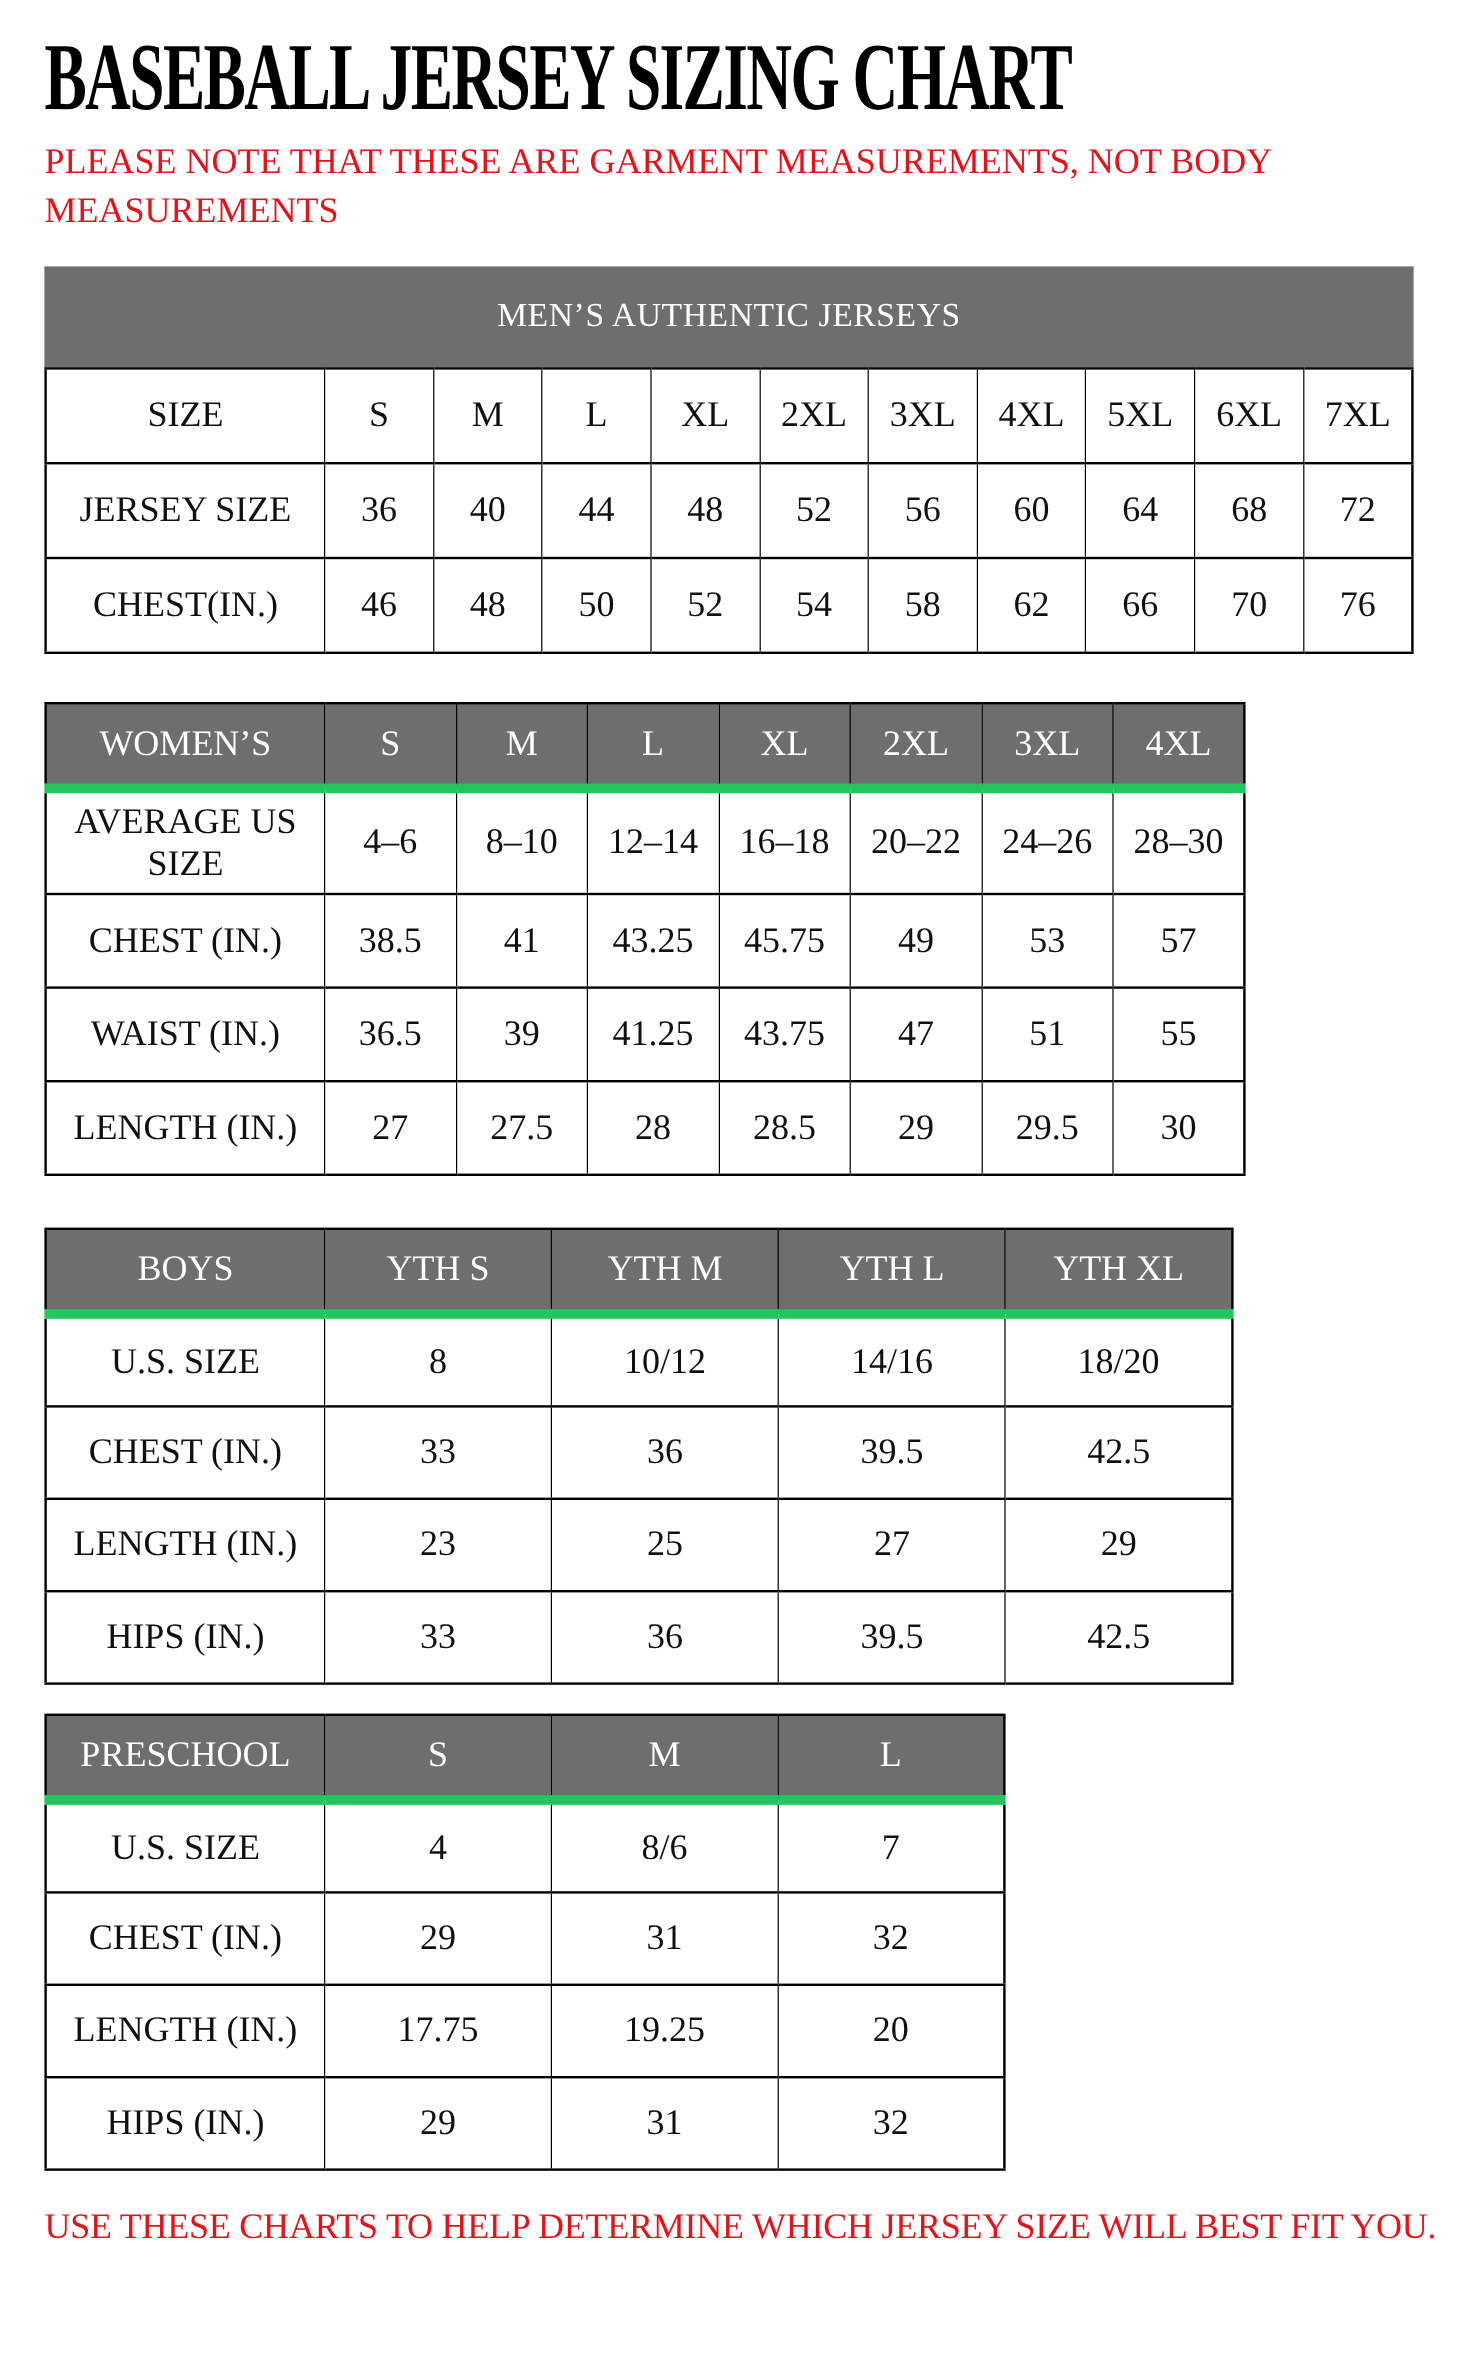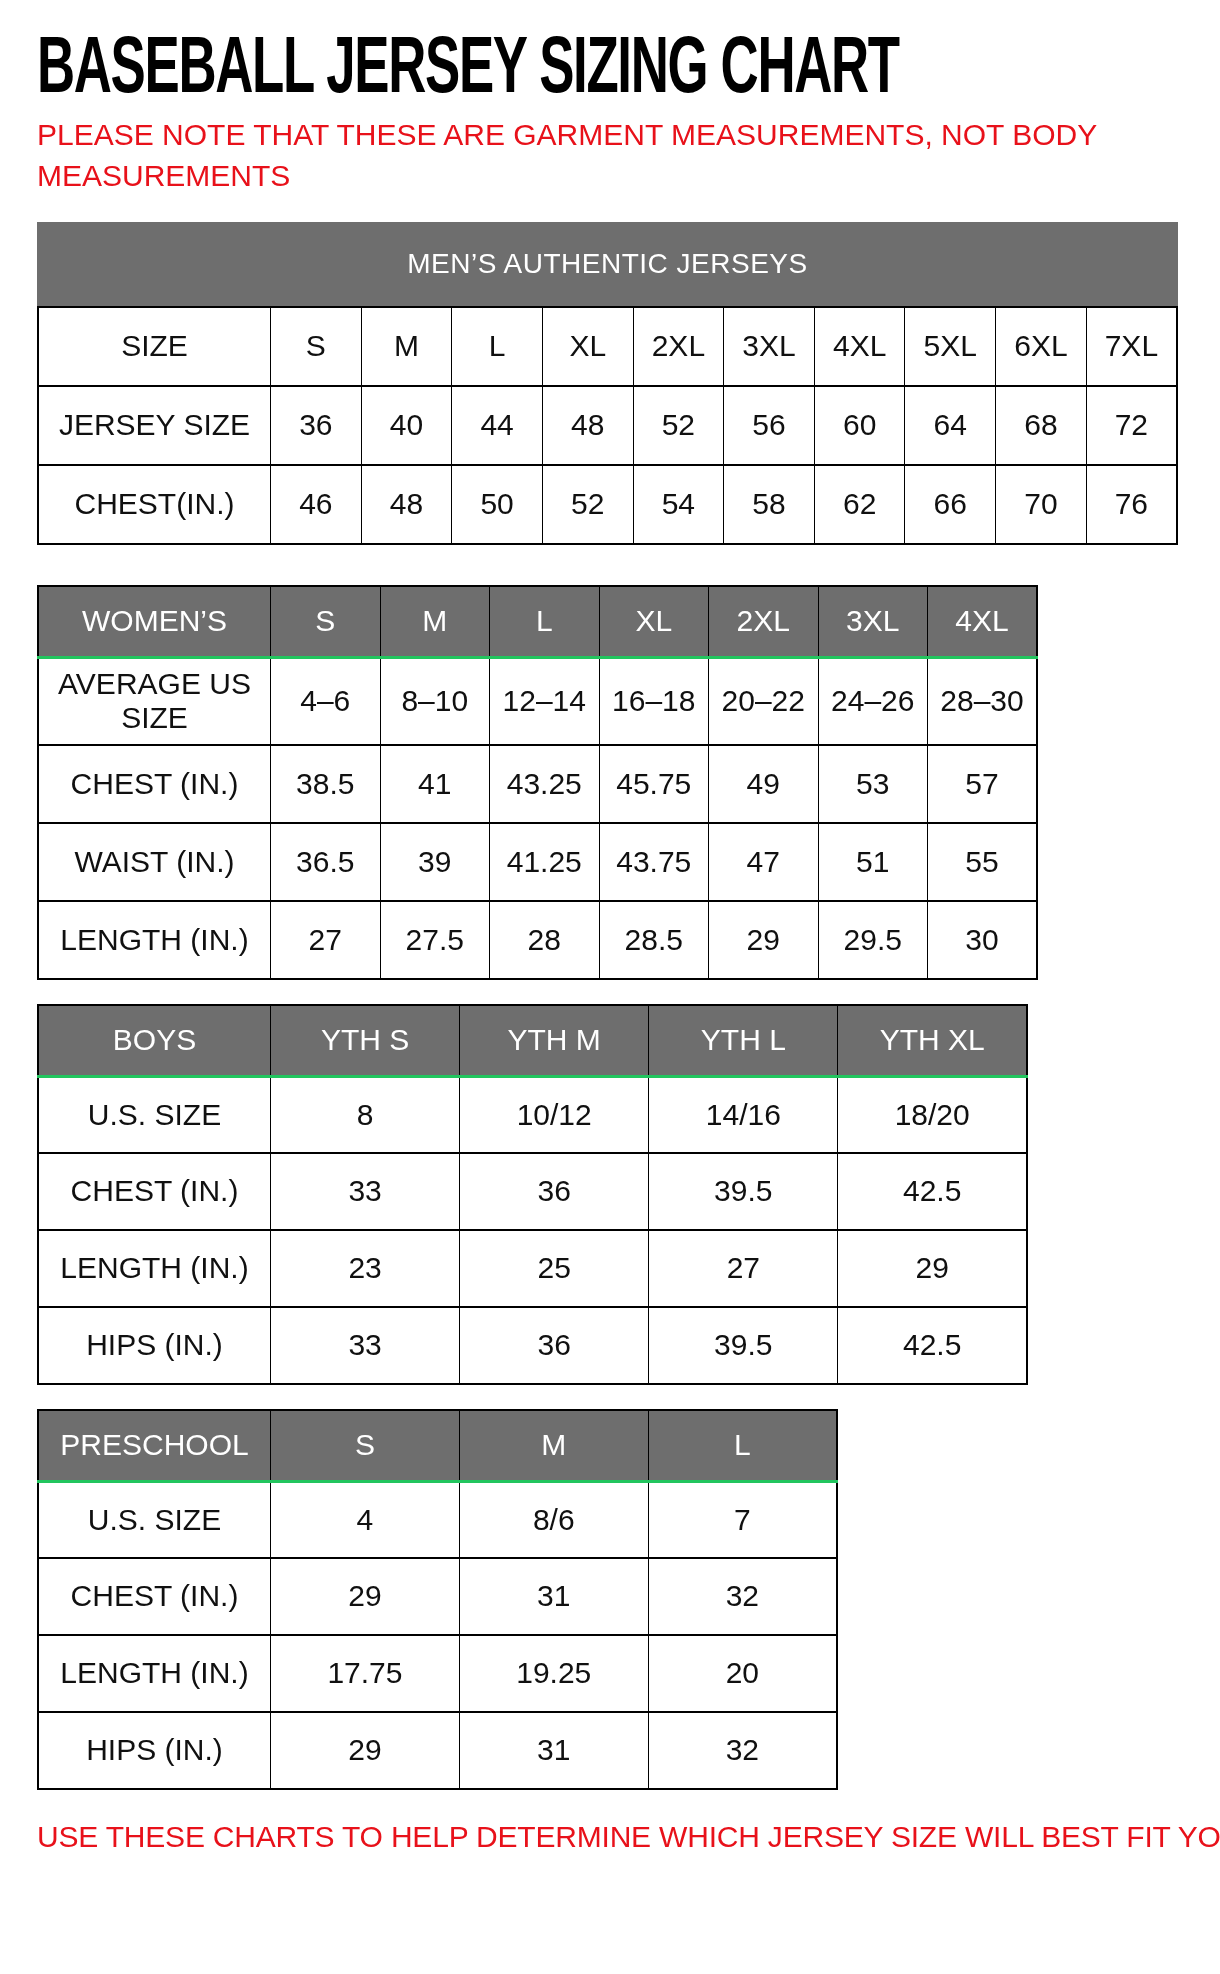--- a/index.html
+++ b/index.html
@@ -9,20 +9,21 @@
   }
   body {
     width: 1220px;
     height: 1974px;
     overflow: hidden;
     font-family: "Liberation Sans", sans-serif;
     color: #101010;
   }
   .page {
     padding: 26px 0 0 37px;
+    font-family: Liberation Serif, serif;
   }
   
   .title {
     margin: 0;
     font-size: 80px;
     line-height: 78px;
     font-weight: 700;
     letter-spacing: -2px;
     color: #000000;
     white-space: nowrap;
@@ -32,21 +33,21 @@
   .note {
     margin: 10px 0 0 0;
     width: 1140px;
     font-size: 30px;
     line-height: 41px;
     color: #e8111a;
   }
   .size-table { width: fit-content; }
   .t-mens      { margin-top: 26px; width: 1141px; }
   .t-womens    { margin-top: 40px; width: 1001px; }
-  .t-boys      { margin-top: 24px; width: 991px;  }
+  .t-boys      { margin-top: 43px; width: 991px;  }
   .t-preschool { margin-top: 24px; width: 801px;  }
 
   .banner {
     background: #6e6e6e;
     color: #ffffff;
     height: 84px;
     display: flex;
     align-items: center;
     justify-content: center;
     font-size: 28px;
@@ -67,21 +68,21 @@
     vertical-align: middle;
     font-size: 30px;
     padding: 0 4px;
     line-height: 1.15;
     color: #101010;
   }
   table.grid th.row-label { width: 223px; }
   tr.head-row th, tr.head-row td {
     background: #6e6e6e;
     color: #ffffff;
-    border-bottom: 3px solid #22c55e;
+    border-bottom: 8px solid #22c55e;
   }
   .t-mens tr { height: 79px; padding-left: 47px; }
   .t-womens tr { height: 78px; }
   .t-womens tbody tr:nth-child(2) { height: 88px; }
   .t-boys tr, .t-preschool tr { height: 77px; }
   tr.head-row { height: 71px; }
 
   .footer {
     margin: 30px 0 0 0;
     font-size: 30px;

